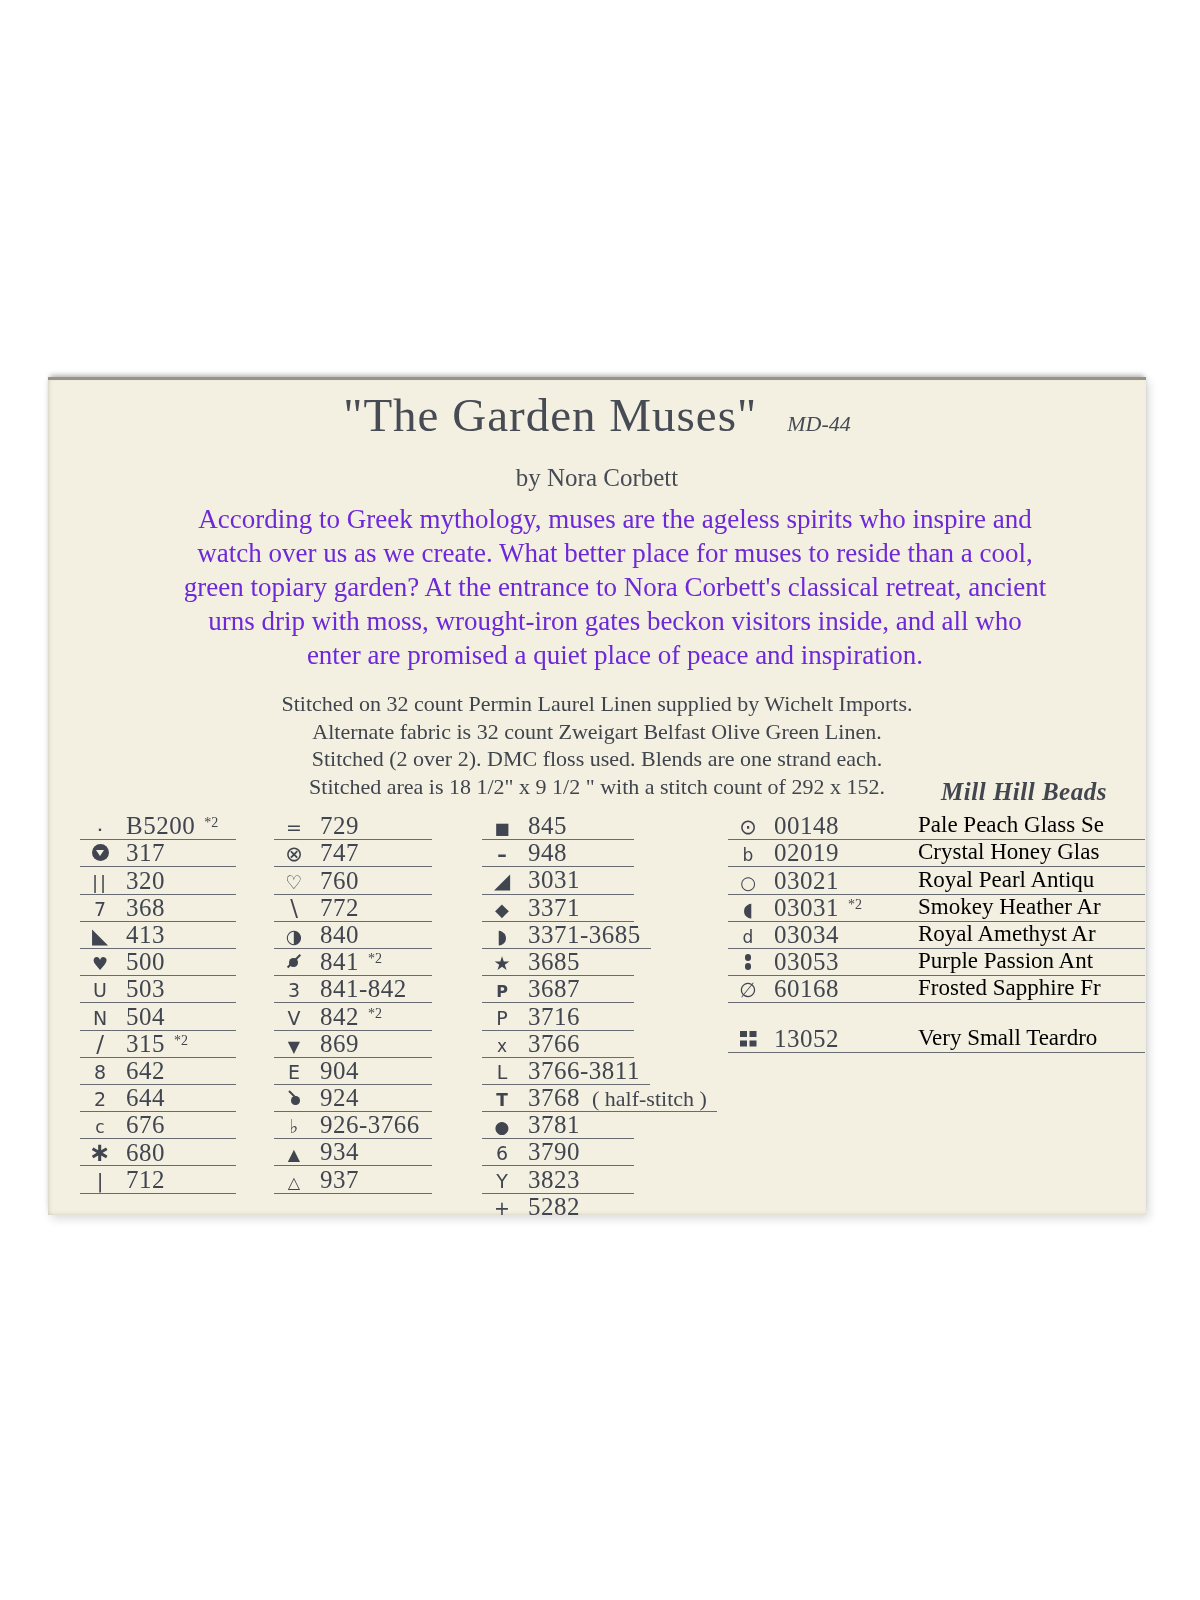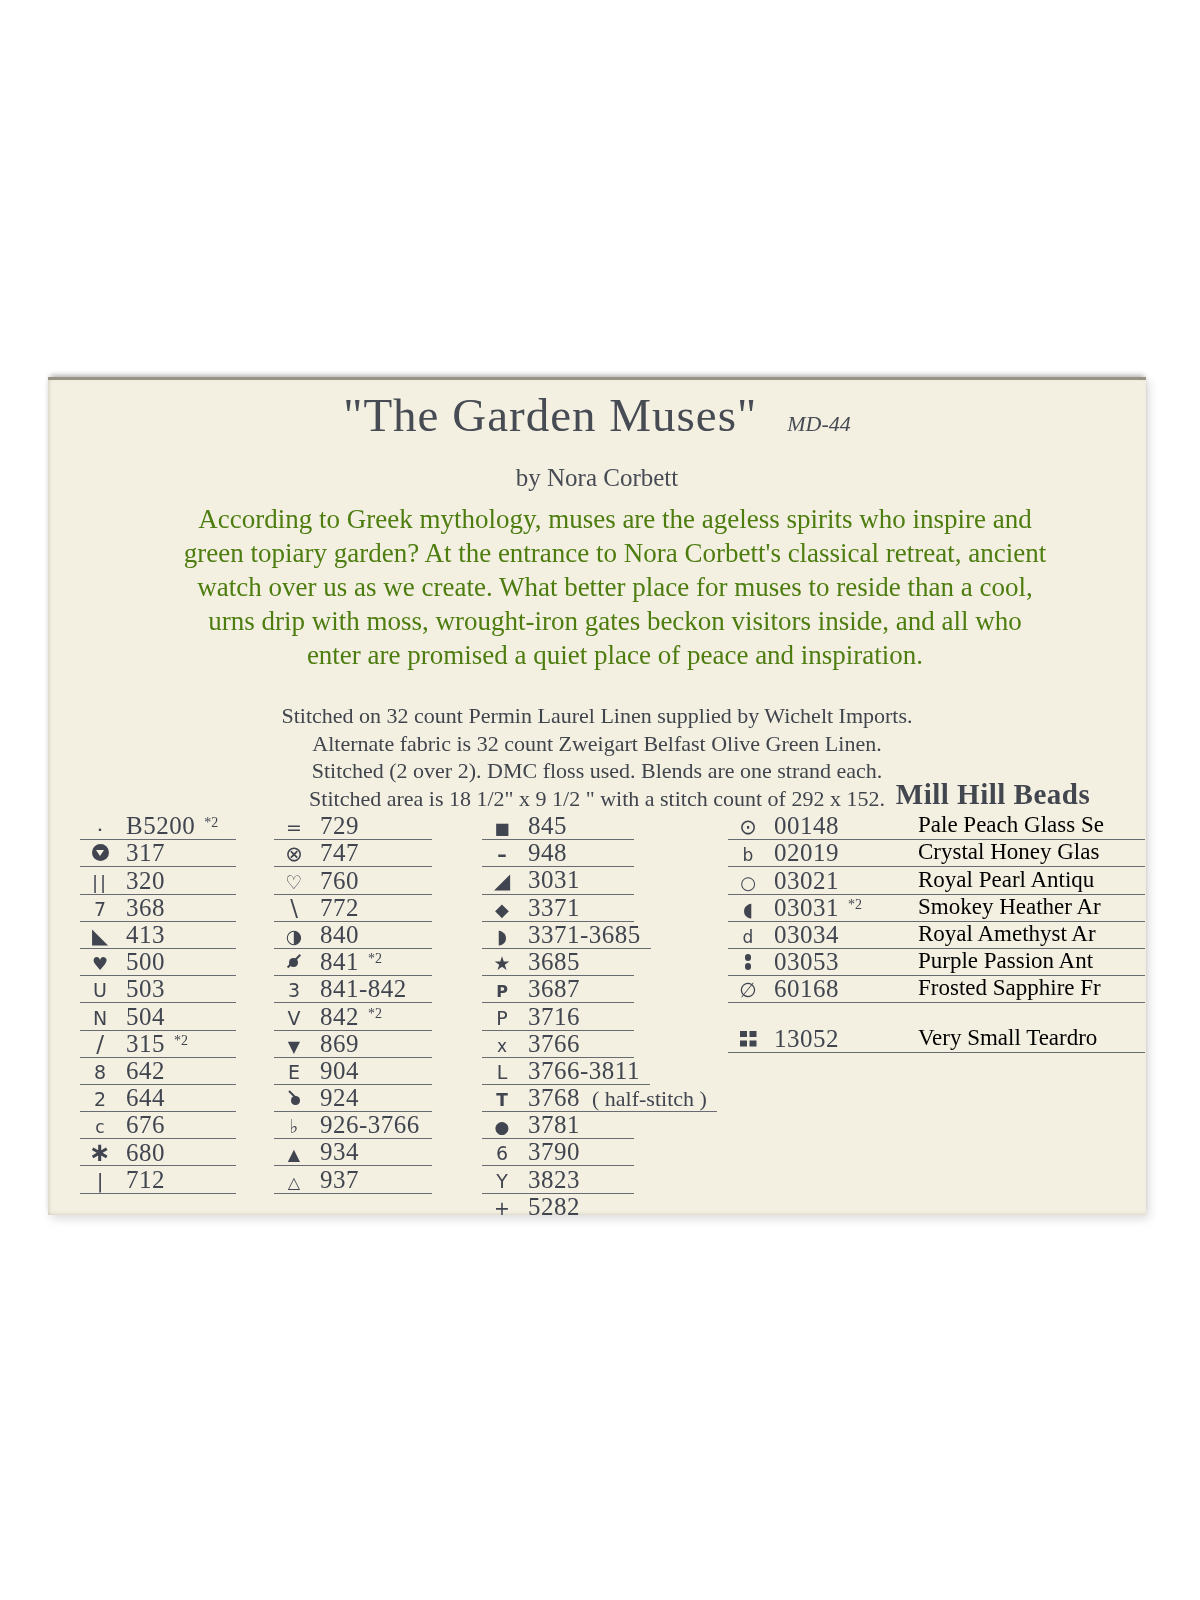--- a/index.html
+++ b/index.html
@@ -14,27 +14,27 @@
     box-shadow:0 -4px 5px -2px rgba(0,0,0,.28), 3px 4px 9px rgba(0,0,0,.14),
                inset 3px 0 5px -3px rgba(0,0,0,.18), inset 0 -3px 5px -3px rgba(0,0,0,.12);
     overflow:hidden;box-sizing:border-box;
   }
   
   .title-row{margin-top:8px;text-align:center;white-space:nowrap;}
   .title-main{font-size:47px;color:#474b54;letter-spacing:1px;}
   .title-code{font-size:22px;font-style:italic;margin-left:30px;color:#474b54;}
   .byline{text-align:center;font-size:25px;margin-top:22px;color:#474b54;}
   
-  .intro{margin-top:10px;text-align:center;font-size:27px;line-height:34px;color:#4d7c0f;padding-left:36px;}
-  
-  .fabric{margin-top:30px;text-align:center;font-size:22px;line-height:27.5px;color:#40444d;}
+  .intro{margin-top:10px;text-align:center;font-size:27px;line-height:34px;color:#6d28d9;padding-left:36px;}
+  
+  .fabric{margin-top:18px;text-align:center;font-size:22px;line-height:27.5px;color:#40444d;}
   
   .beads-title{
-    position:absolute;left:815px;top:398px;width:260px;text-align:center;
-    font-size:29px;font-weight:bold;color:#42464f;letter-spacing:.5px;
+    position:absolute;left:846px;top:398px;width:260px;text-align:center;
+    font-size:25px;font-weight:bold;font-style:italic;color:#42464f;letter-spacing:.5px;
   }
   
   .lcol{position:absolute;top:433px;}
   .lcol-0{left:32px;}
   .lcol-1{left:226px;}
   .lcol-2{left:434px;}
   .lcol-3{left:680px;}
   .lrow{
     position:relative;display:flex;height:27.2px;box-sizing:border-box;
     border-bottom:1.6px solid rgba(80,84,94,.85);
@@ -103,22 +103,22 @@
 
 <div class="paper">
 
   <div class="title-row">
     <span class="title-main">"The Garden Muses"</span><span class="title-code">MD-44</span>
   </div>
   <div class="byline">by Nora Corbett</div>
 
   <div class="intro">
       <div>According to Greek mythology, muses are the ageless spirits who inspire and</div>
+      <div>watch over us as we create. What better place for muses to reside than a cool,</div>
       <div>green topiary garden? At the entrance to Nora Corbett's classical retreat, ancient</div>
-      <div>watch over us as we create. What better place for muses to reside than a cool,</div>
       <div>urns drip with moss, wrought-iron gates beckon visitors inside, and all who</div>
       <div>enter are promised a quiet place of peace and inspiration.</div>
     </div>
 
   <div class="fabric">
       <div>Stitched on 32 count Permin Laurel Linen supplied by Wichelt Imports.</div>
       <div>Alternate fabric is 32 count Zweigart Belfast Olive Green Linen.</div>
       <div>Stitched (2 over 2). DMC floss used. Blends are one strand each.</div>
       <div>Stitched area is 18 1/2" x 9 1/2 " with a stitch count of 292 x 152.</div>
     </div>

